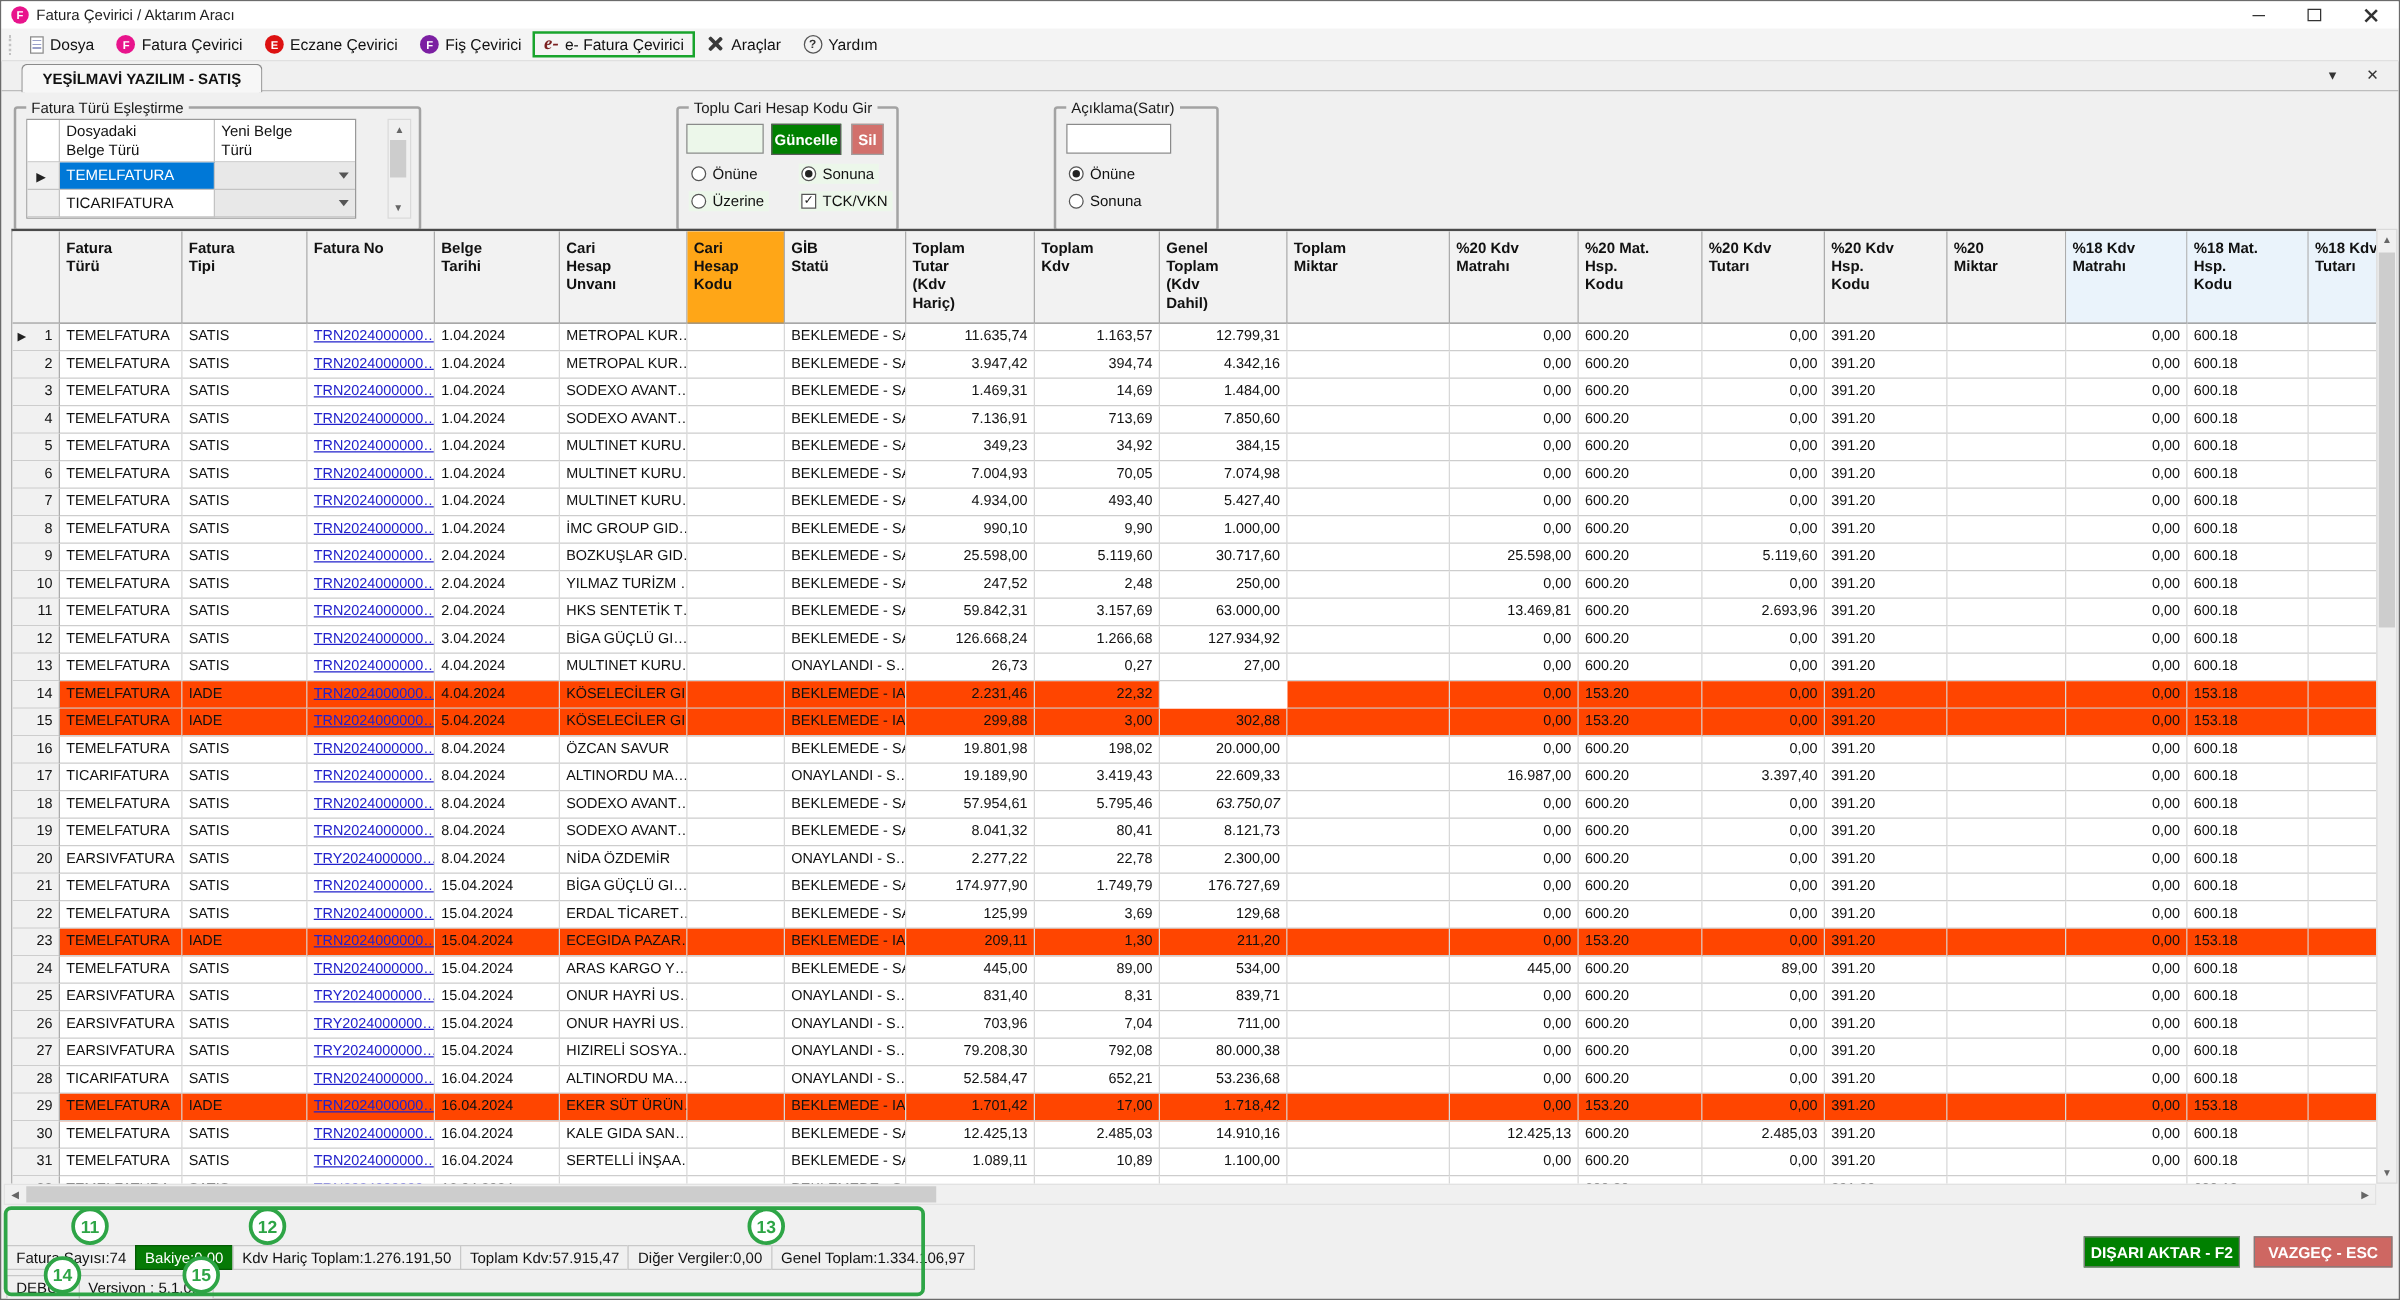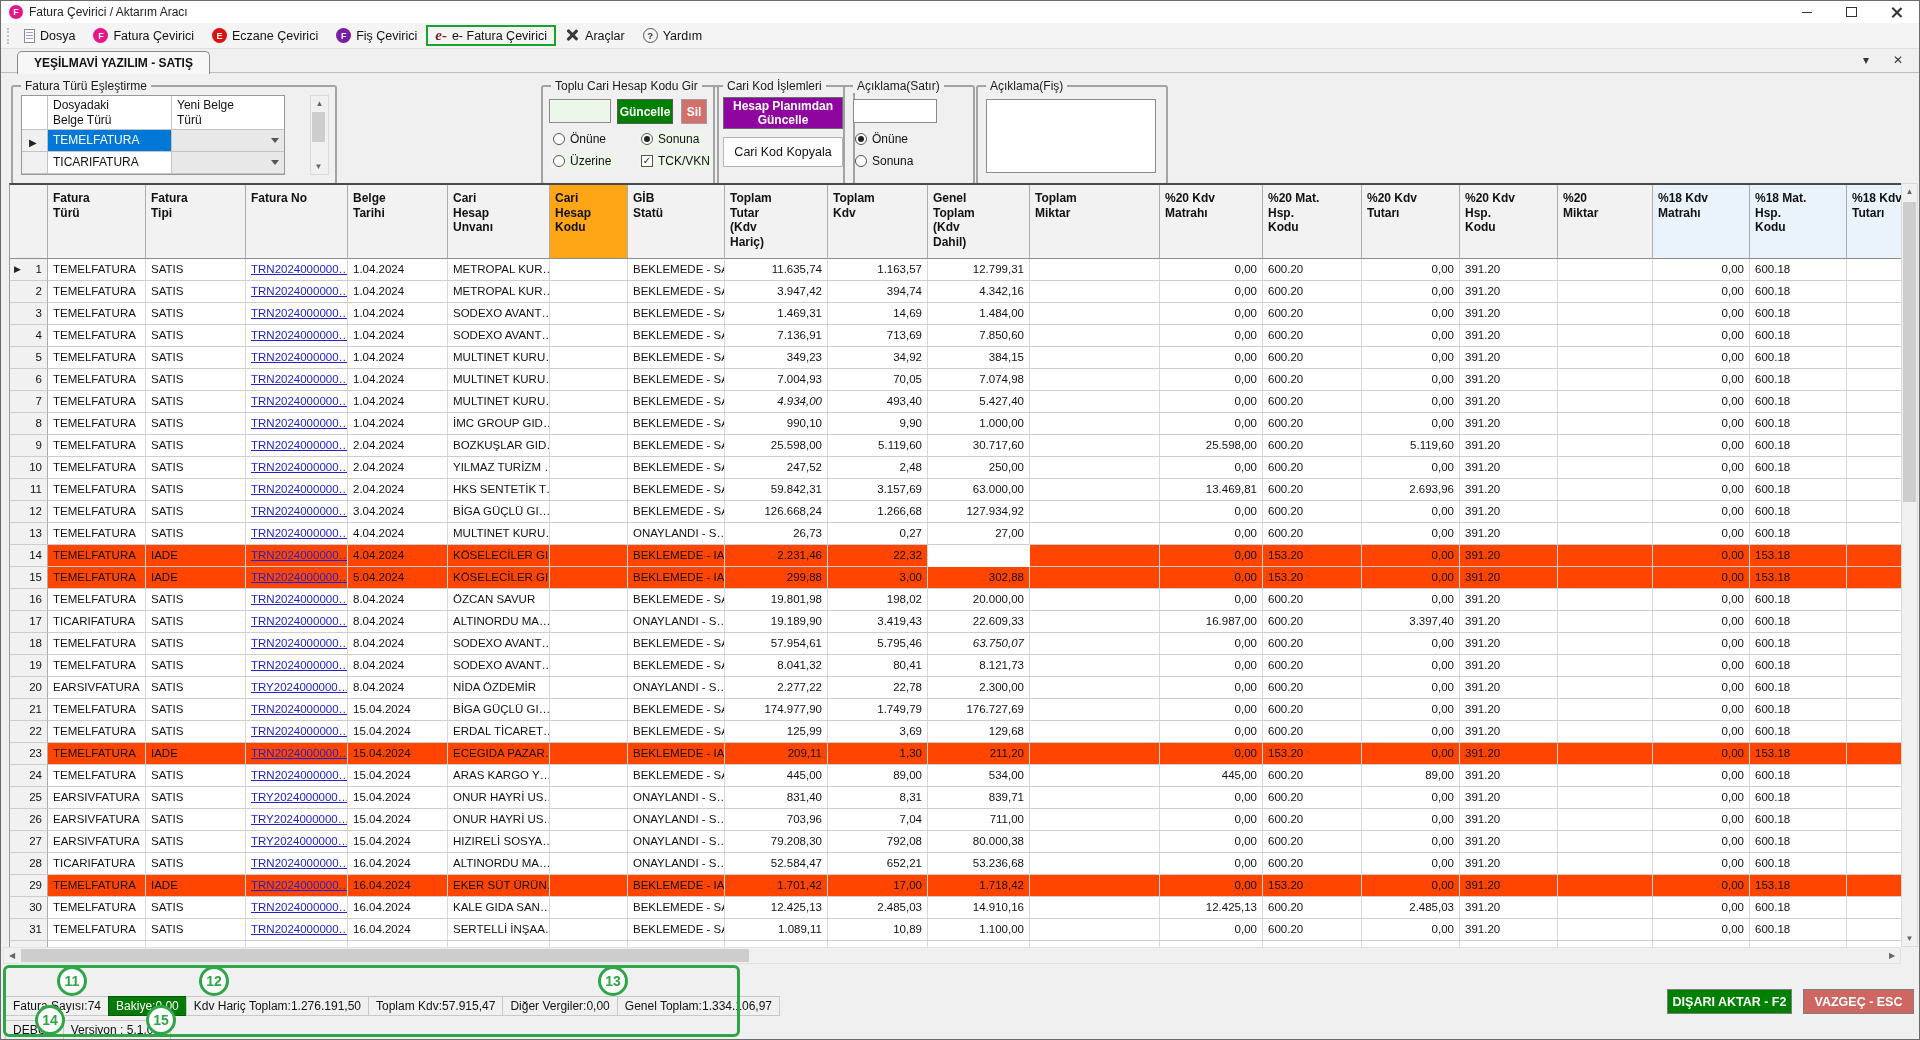--- a/index.html
+++ b/index.html
@@ -224,43 +224,34 @@
     <div class="radio-line greenbg" style="left:8px;top:66px;">
       <span class="radio"></span>
       <span>Üzerine</span>
     </div>
     <div class="radio-line greenbg" style="left:96px;top:66px;">
       <span class="checkbox">✓</span>
       <span>TCK/VKN</span>
     </div>
   </div>
 
-  <div class="groupbox" style="left:712px;top:84px;width:138px;height:96px;">
-    <span class="gb-title">Cari Kod İşlemleri</span>
-    <div class="btn purple" style="left:8px;top:10px;width:120px;height:32px;padding:0 4px;">Hesap Planımdan Güncelle</div>
-    <div class="btn white" style="left:8px;top:50px;width:120px;height:30px;">Cari Kod Kopyala</div>
-  </div>
 
   <div class="groupbox" style="left:842px;top:84px;width:128px;height:96px;">
     <span class="gb-title">Açıklama(Satır)</span>
     <div class="tb" style="left:8px;top:12px;width:84px;height:24px;"></div>
     <div class="radio-line" style="left:8px;top:44px;">
       <span class="radio checked"></span>
       <span>Önüne</span>
     </div>
     <div class="radio-line" style="left:8px;top:66px;">
       <span class="radio"></span>
       <span>Sonuna</span>
     </div>
   </div>
 
-  <div class="groupbox" style="left:975px;top:84px;width:188px;height:96px;">
-    <span class="gb-title">Açıklama(Fiş)</span>
-    <div class="tb" style="left:8px;top:12px;width:170px;height:74px;"></div>
-  </div>
 
   <div class="grid">
     <div class="gh">
         <div class="th" style="width: 38px;"></div>
         <div class="th" style="width: 98px;">Fatura
 Türü</div>
         <div class="th" style="width: 100px;">Fatura
 Tipi</div>
         <div class="th" style="width: 102px;">Fatura No</div>
         <div class="th" style="width: 100px;">Belge
@@ -440,21 +431,21 @@
         </div>
         <div class="tr">
           <div class="td sel" style="width: 38px;">7</div>
           <div class="td" style="width: 98px;">TEMELFATURA</div>
           <div class="td" style="width: 100px;">SATIS</div>
           <div class="td" style="width: 102px;"><span class="link">TRN2024000000…</span></div>
           <div class="td" style="width: 100px;">1.04.2024</div>
           <div class="td" style="width: 102px;">MULTINET KURU…</div>
           <div class="td" style="width: 78px;"></div>
           <div class="td" style="width: 97px;">BEKLEMEDE - SA…</div>
-          <div class="td right" style="width: 103px; font-style: italic;">4.934,00</div>
+          <div class="td right" style="width: 103px;">4.934,00</div>
           <div class="td right" style="width: 100px;">493,40</div>
           <div class="td right" style="width: 102px;">5.427,40</div>
           <div class="td right" style="width: 130px;"></div>
           <div class="td right" style="width: 103px;">0,00</div>
           <div class="td" style="width: 99px;">600.20</div>
           <div class="td right" style="width: 98px;">0,00</div>
           <div class="td" style="width: 98px;">391.20</div>
           <div class="td right" style="width: 95px;"></div>
           <div class="td right" style="width: 97px;">0,00</div>
           <div class="td" style="width: 97px;">600.18</div>

